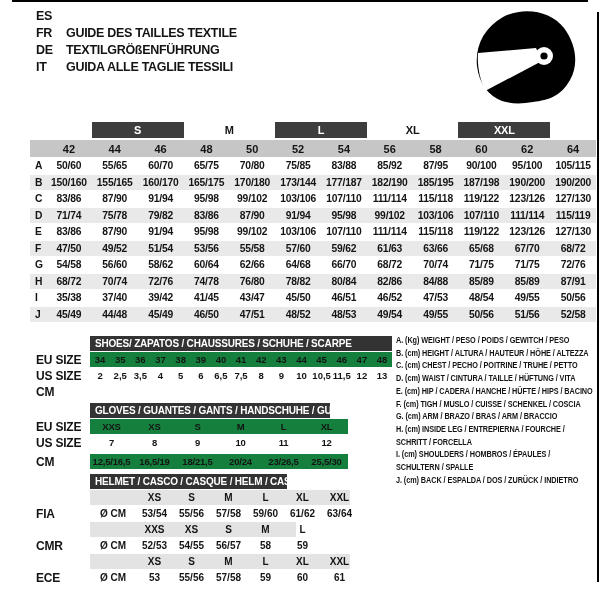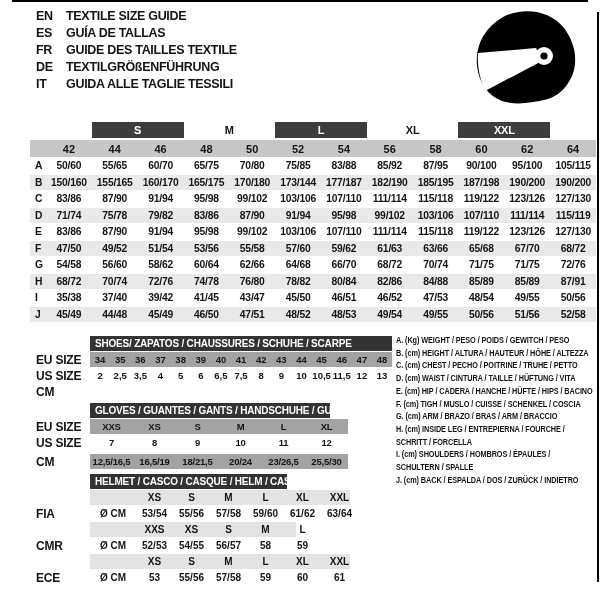--- a/index.html
+++ b/index.html
@@ -38,46 +38,41 @@
           padding-left:5px;box-sizing:border-box;margin-left:60px;letter-spacing:-0.2px;white-space:nowrap;}
   .shoes .bt-bar{width:302px;}
   .gloves .bt-bar{width:240px;}
   .helmet-t .bt-bar{width:197px;}
   .bt-row{display:flex;align-items:center;height:15px;margin-top:1px;}
   .bt-label{width:60px;font-weight:bold;font-size:12px;padding-left:6px;box-sizing:border-box;letter-spacing:-0.2px;}
   .bt-cells{display:grid;height:15px;align-items:center;text-align:center;font-weight:bold;}
   .shoes .bt-cells{grid-template-columns:repeat(15,20.15px);width:302px;font-size:9.5px;}
   .gloves .bt-cells{grid-template-columns:repeat(6,43px);width:258px;font-size:9.5px;letter-spacing:-0.2px;}
   .gloves .bt-row:nth-child(4){margin-top:4px;}
-  .shaded{background:#a3a3a3;}
+  .shaded{background:#15803d;}
   .h-cells{display:grid;grid-template-columns:46px repeat(6,37px);height:15px;align-items:center;
            text-align:center;font-weight:bold;font-size:10px;}
   .h-cells.shaded{background:#e3e3e3;width:260px;}
   .h-cells.shaded.short{width:206px;}
   .h-cell{white-space:nowrap;}
 
   
   .legend{position:absolute;left:396px;top:334px;width:250px;transform:scaleX(0.81);transform-origin:0 0;}
   .legend-item{font-weight:bold;font-size:9px;line-height:12.7px;letter-spacing:-0.1px;white-space:pre-line;}
 </style>
 </head>
 <body>
 
 <div class="sheet">
   <div class="frame-top"></div>
   <div class="frame-right"></div>
 
   <div class="lang-header">
     <div class="lang-row">
-      <span class="lang-code">EN</span>
-      <span class="lang-title">TEXTILE SIZE GUIDE</span>
-    </div>
-    <div class="lang-row">
       <span class="lang-code">ES</span>
-      <span class="lang-title">GUÍA DE TALLAS</span>
     </div>
     <div class="lang-row">
       <span class="lang-code">FR</span>
       <span class="lang-title">GUIDE DES TAILLES TEXTILE</span>
     </div>
     <div class="lang-row">
       <span class="lang-code">DE</span>
       <span class="lang-title">TEXTILGRÖßENFÜHRUNG</span>
     </div>
     <div class="lang-row">

